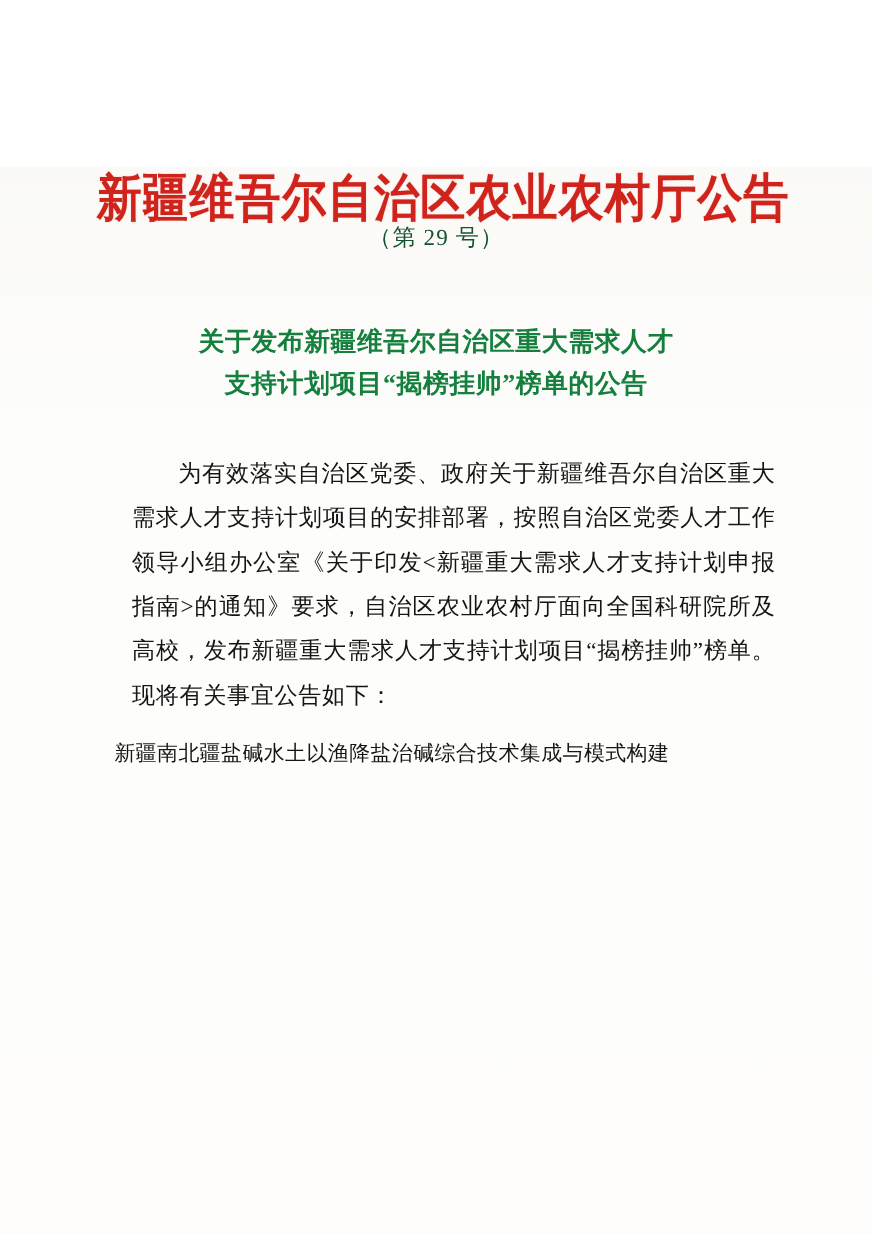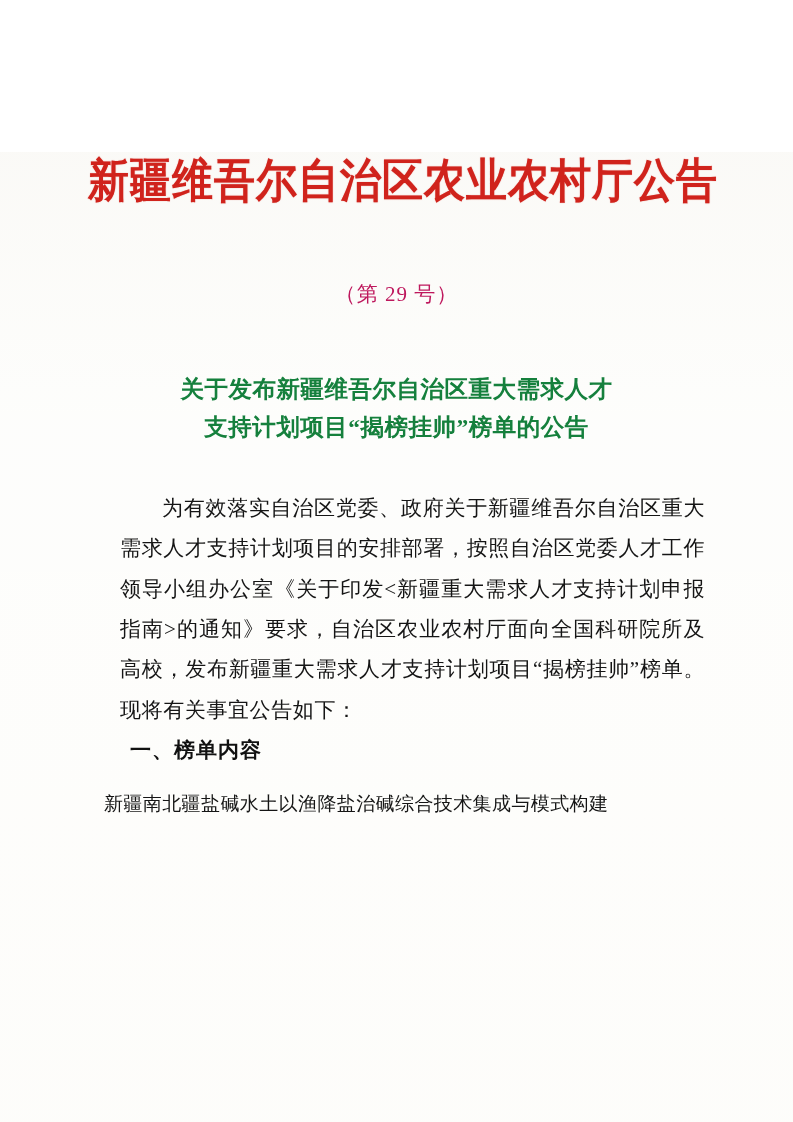--- a/index.html
+++ b/index.html
@@ -45,25 +45,24 @@
     font-size: 41px;
     letter-spacing: 1px;
     line-height: 1.22;
     white-space: nowrap;
     transform: scaleY(1.12);
     transform-origin: center top;
     text-shadow: 0 0 1px rgba(208,35,28,0.5);
   }
 
   .doc-number {
-    margin-top: 78px;
     text-align: center;
     font-size: 21px;
     letter-spacing: 1px;
-    color: #be185d;
+    color: #14532d;
   }
 
   .subject {
     margin-top: 62px;
     text-align: center;
     font-size: 23.5px;
     font-weight: bold;
     line-height: 1.62;
     letter-spacing: 0.5px;
     color: #15803d;
@@ -124,21 +123,20 @@
     <div class="doc-number">（第 29 号）</div>
 
     <div class="subject">
       <span class="line">关于发布新疆维吾尔自治区重大需求人才</span>
       <span class="line">支持计划项目“揭榜挂帅”榜单的公告</span>
     </div>
 
     <div class="body-block">
       <p class="para indent2">为有效落实自治区党委、政府关于新疆维吾尔自治区重大需求人才支持计划项目的安排部署，按照自治区党委人才工作领导小组办公室《关于印发&lt;新疆重大需求人才支持计划申报指南&gt;的通知》要求，自治区农业农村厅面向全国科研院所及高校，发布新疆重大需求人才支持计划项目“揭榜挂帅”榜单。现将有关事宜公告如下：</p>
 
-      <p class="heading-1">一、榜单内容</p>
 
 
       <p class="plain-line">新疆南北疆盐碱水土以渔降盐治碱综合技术集成与模式构建</p>
 
 
     </div>
 
   </div>
 
 </div>

